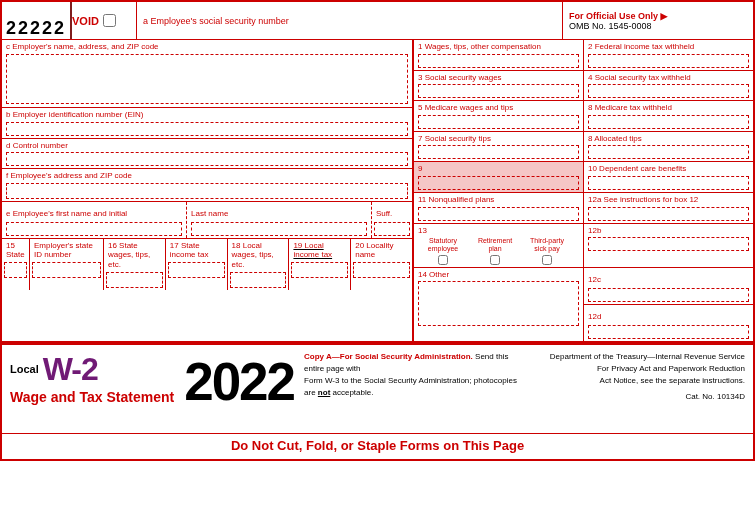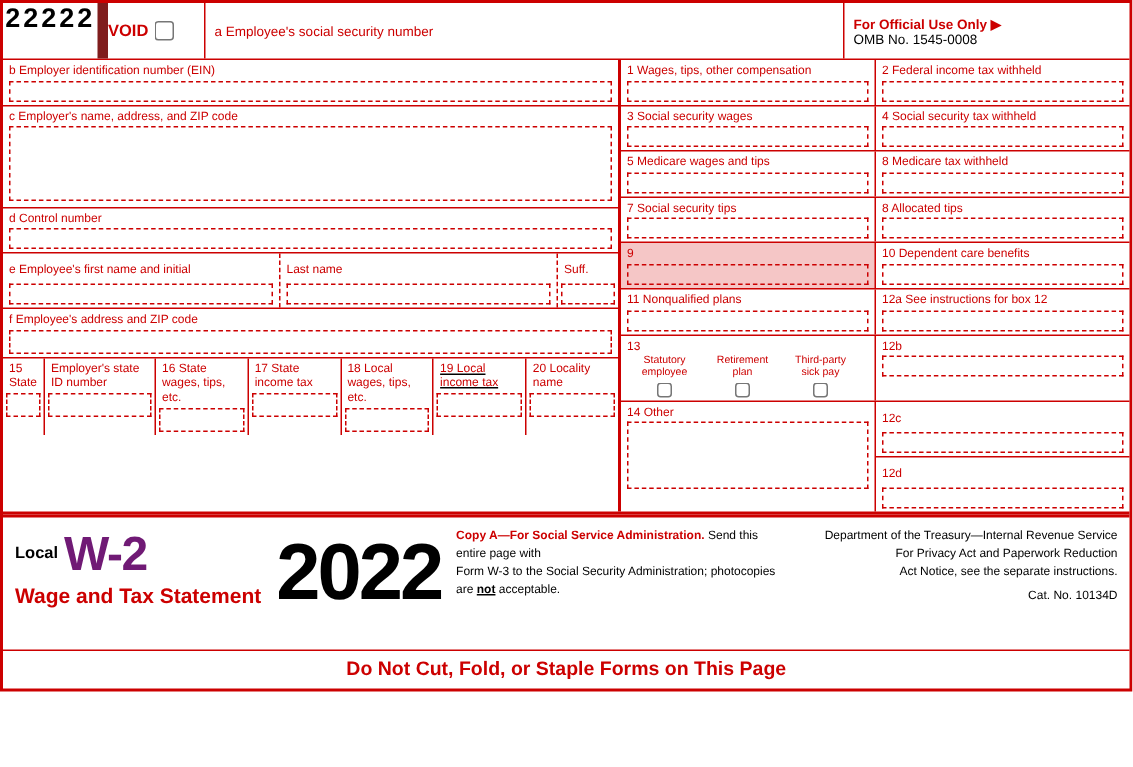--- a/index.html
+++ b/index.html
@@ -18,23 +18,23 @@
     }
 
     
     .row-header {
       display: flex;
       border-bottom: 1px solid #c00;
       height: 38px;
     }
     .cell-22222 {
       width: 70px;
-      border-right: 7px solid #7f1d1d;
-      display: flex;
-      align-items: flex-start;
+      border-right: 2px solid #7f1d1d;
+      display: flex;
+      align-items: flex-end;
       justify-content: center;
       font-size: 18px;
       font-weight: bold;
       color: #000;
       letter-spacing: 2px;
     }
     .cell-void {
       width: 65px;
       border-right: 1px solid #c00;
       display: flex;
@@ -285,55 +285,55 @@
     <div class="cell-official">
       <span class="official-line1">For Official Use Only ▶</span>
       <span class="official-line2">OMB No. 1545-0008</span>
     </div>
   </div>
 
   <div class="main-content">
 
     <div class="main-left">
 
+      <div class="left-row" style="min-height:68px;border-bottom:1px solid #c00;">
+        <span class="field-label">c  Employer's name, address, and ZIP code</span>
+        <div class="dashed-area" style="height:50px;"></div>
+      </div>
+
       <div class="left-row" style="min-height:28px;border-bottom:1px solid #c00;">
         <span class="field-label">b  Employer identification number (EIN)</span>
         <div class="dashed-area"></div>
       </div>
 
-      <div class="left-row" style="min-height:68px;border-bottom:1px solid #c00;">
-        <span class="field-label">c  Employer's name, address, and ZIP code</span>
-        <div class="dashed-area" style="height:50px;"></div>
-      </div>
-
       <div class="left-row" style="min-height:28px;border-bottom:1px solid #c00;">
         <span class="field-label">d  Control number</span>
         <div class="dashed-area"></div>
+      </div>
+
+      <div class="left-row" style="min-height:32px;border-bottom:1px solid #c00;">
+        <span class="field-label">f  Employee's address and ZIP code</span>
+        <div class="dashed-area" style="height:16px;"></div>
       </div>
 
       <div class="left-row" style="min-height:36px;border-bottom:1px solid #c00;">
         <div class="employee-name-row">
           <div class="emp-first">
             <span class="field-label">e  Employee's first name and initial</span>
             <div class="dashed-area"></div>
           </div>
           <div class="emp-last">
             <span class="field-label">Last name</span>
             <div class="dashed-area"></div>
           </div>
           <div class="emp-suff">
             <span class="field-label">Suff.</span>
             <div class="dashed-area" style="margin:2px 2px;"></div>
           </div>
         </div>
-      </div>
-
-      <div class="left-row" style="min-height:32px;border-bottom:1px solid #c00;">
-        <span class="field-label">f  Employee's address and ZIP code</span>
-        <div class="dashed-area" style="height:16px;"></div>
       </div>
 
       <div class="left-row" style="min-height:42px;">
         <div style="display:flex;height:100%;">
           <div class="state-cell" style="width:28px;">
             <span class="field-label">15  State</span>
             <div style="border:1px dashed #c00;margin:2px 2px;height:16px;"></div>
           </div>
           <div class="state-cell" style="flex:1.2;">
             <span class="field-label">Employer's state ID number</span>
@@ -502,21 +502,21 @@
           <span class="w2-big">W-2</span>
         </div>
         <span class="w2-label"><span>Wage and Tax Statement</span></span>
       </div>
 
       <div class="year-section">
         <span class="year-big">2022</span>
       </div>
 
       <div class="copy-info">
-        <span class="copy-title">Copy A—For Social Service Administration.</span>
+        <span class="copy-title">Copy A—For Social Security Administration.</span>
         <span> Send this entire page with<br>Form W-3 to the Social Security Administration; photocopies are <span style="text-decoration:underline;font-weight:bold;">not</span> acceptable.</span>
       </div>
 
       <div class="irs-info">
         <div>Department of the Treasury—Internal Revenue Service</div>
         <div>For Privacy Act and Paperwork Reduction</div>
         <div>Act Notice, see the separate instructions.</div>
         <div style="margin-top:4px;">Cat. No. 10134D</div>
       </div>
 

